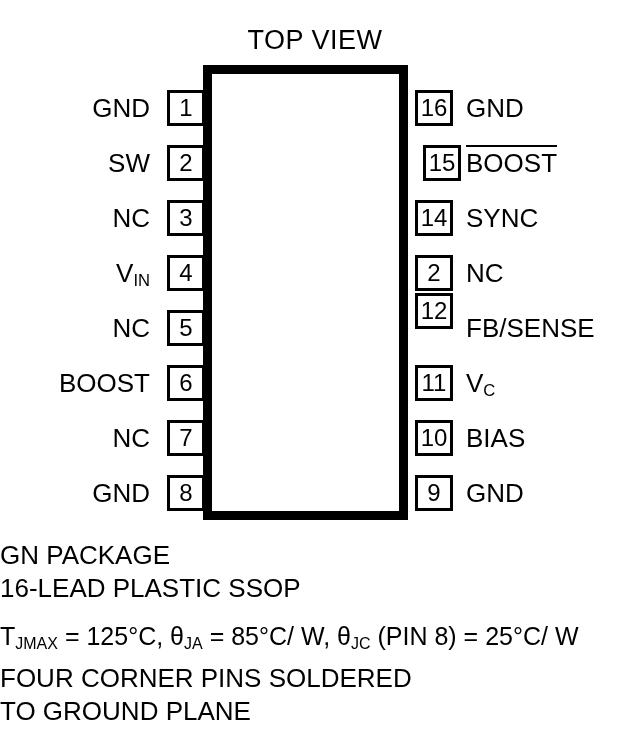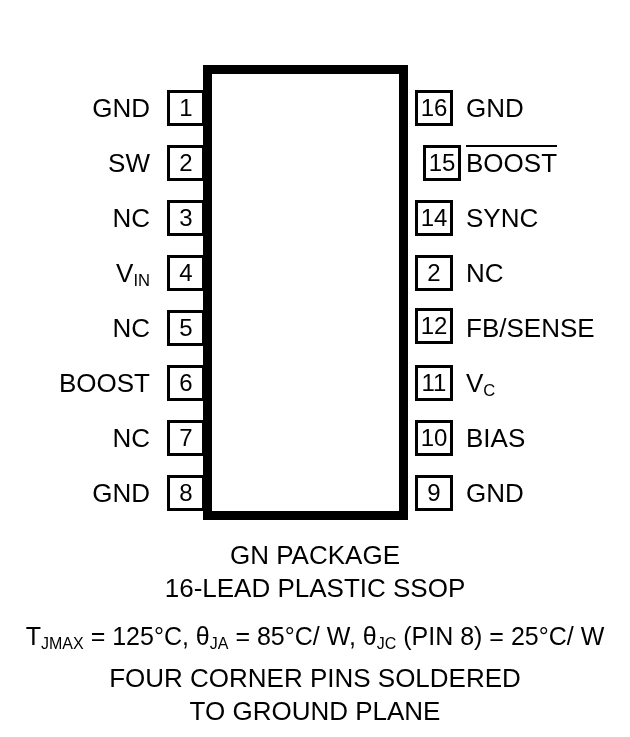--- a/index.html
+++ b/index.html
@@ -86,41 +86,41 @@
   .ovl {
     border-top: 2px solid #000000;
     padding-top: 1px;
   }
 
   
   .caption {
     position: absolute;
     left: 0;
     width: 630px;
-    text-align: center;
     white-space: nowrap;
   }
   .cap-pkg      { top: 540px; font-size: 26px; }
   .cap-lead     { top: 573px; font-size: 26px; }
   .cap-thermal  { top: 622px; font-size: 25px; }
   .cap-four     { top: 663px; font-size: 26px; }
   .cap-ground   { top: 696px; font-size: 26px; }
 
   .cap-thermal sub {
     font-size: 0.64em;
     vertical-align: baseline;
     position: relative;
     top: 0.26em;
   }
 </style>
 </head>
 <body>
 
 <div id="page">
 
+  <div class="top-title">TOP VIEW</div>
 
   <div class="pkg-body"></div>
 
   <div id="pins-left-layer">
       <div class="pin-box left" style="top: 90px;">
         <span>1</span>
       </div>
       <div class="pin-label left" style="top: 90px;"><span>GND</span></div>
       <div class="pin-box left" style="top: 145px;">
         <span>2</span>
@@ -161,21 +161,21 @@
       </div>
       <div class="pin-label right" style="top: 145px;"><span class="ovl">BOOST</span></div>
       <div class="pin-box right" style="top: 200px;">
         <span>14</span>
       </div>
       <div class="pin-label right" style="top: 200px;"><span>SYNC</span></div>
       <div class="pin-box right" style="top: 255px;">
         <span>2</span>
       </div>
       <div class="pin-label right" style="top: 255px;"><span>NC</span></div>
-      <div class="pin-box right" style="top: 308px;">
+      <div class="pin-box right" style="top: 293px;">
         <span>12</span>
       </div>
       <div class="pin-label right" style="top: 310px;"><span>FB/SENSE</span></div>
       <div class="pin-box right" style="top: 365px;">
         <span>11</span>
       </div>
       <div class="pin-label right" style="top: 365px;"><span>V</span><sub>C</sub></div>
       <div class="pin-box right" style="top: 420px;">
         <span>10</span>
       </div>

